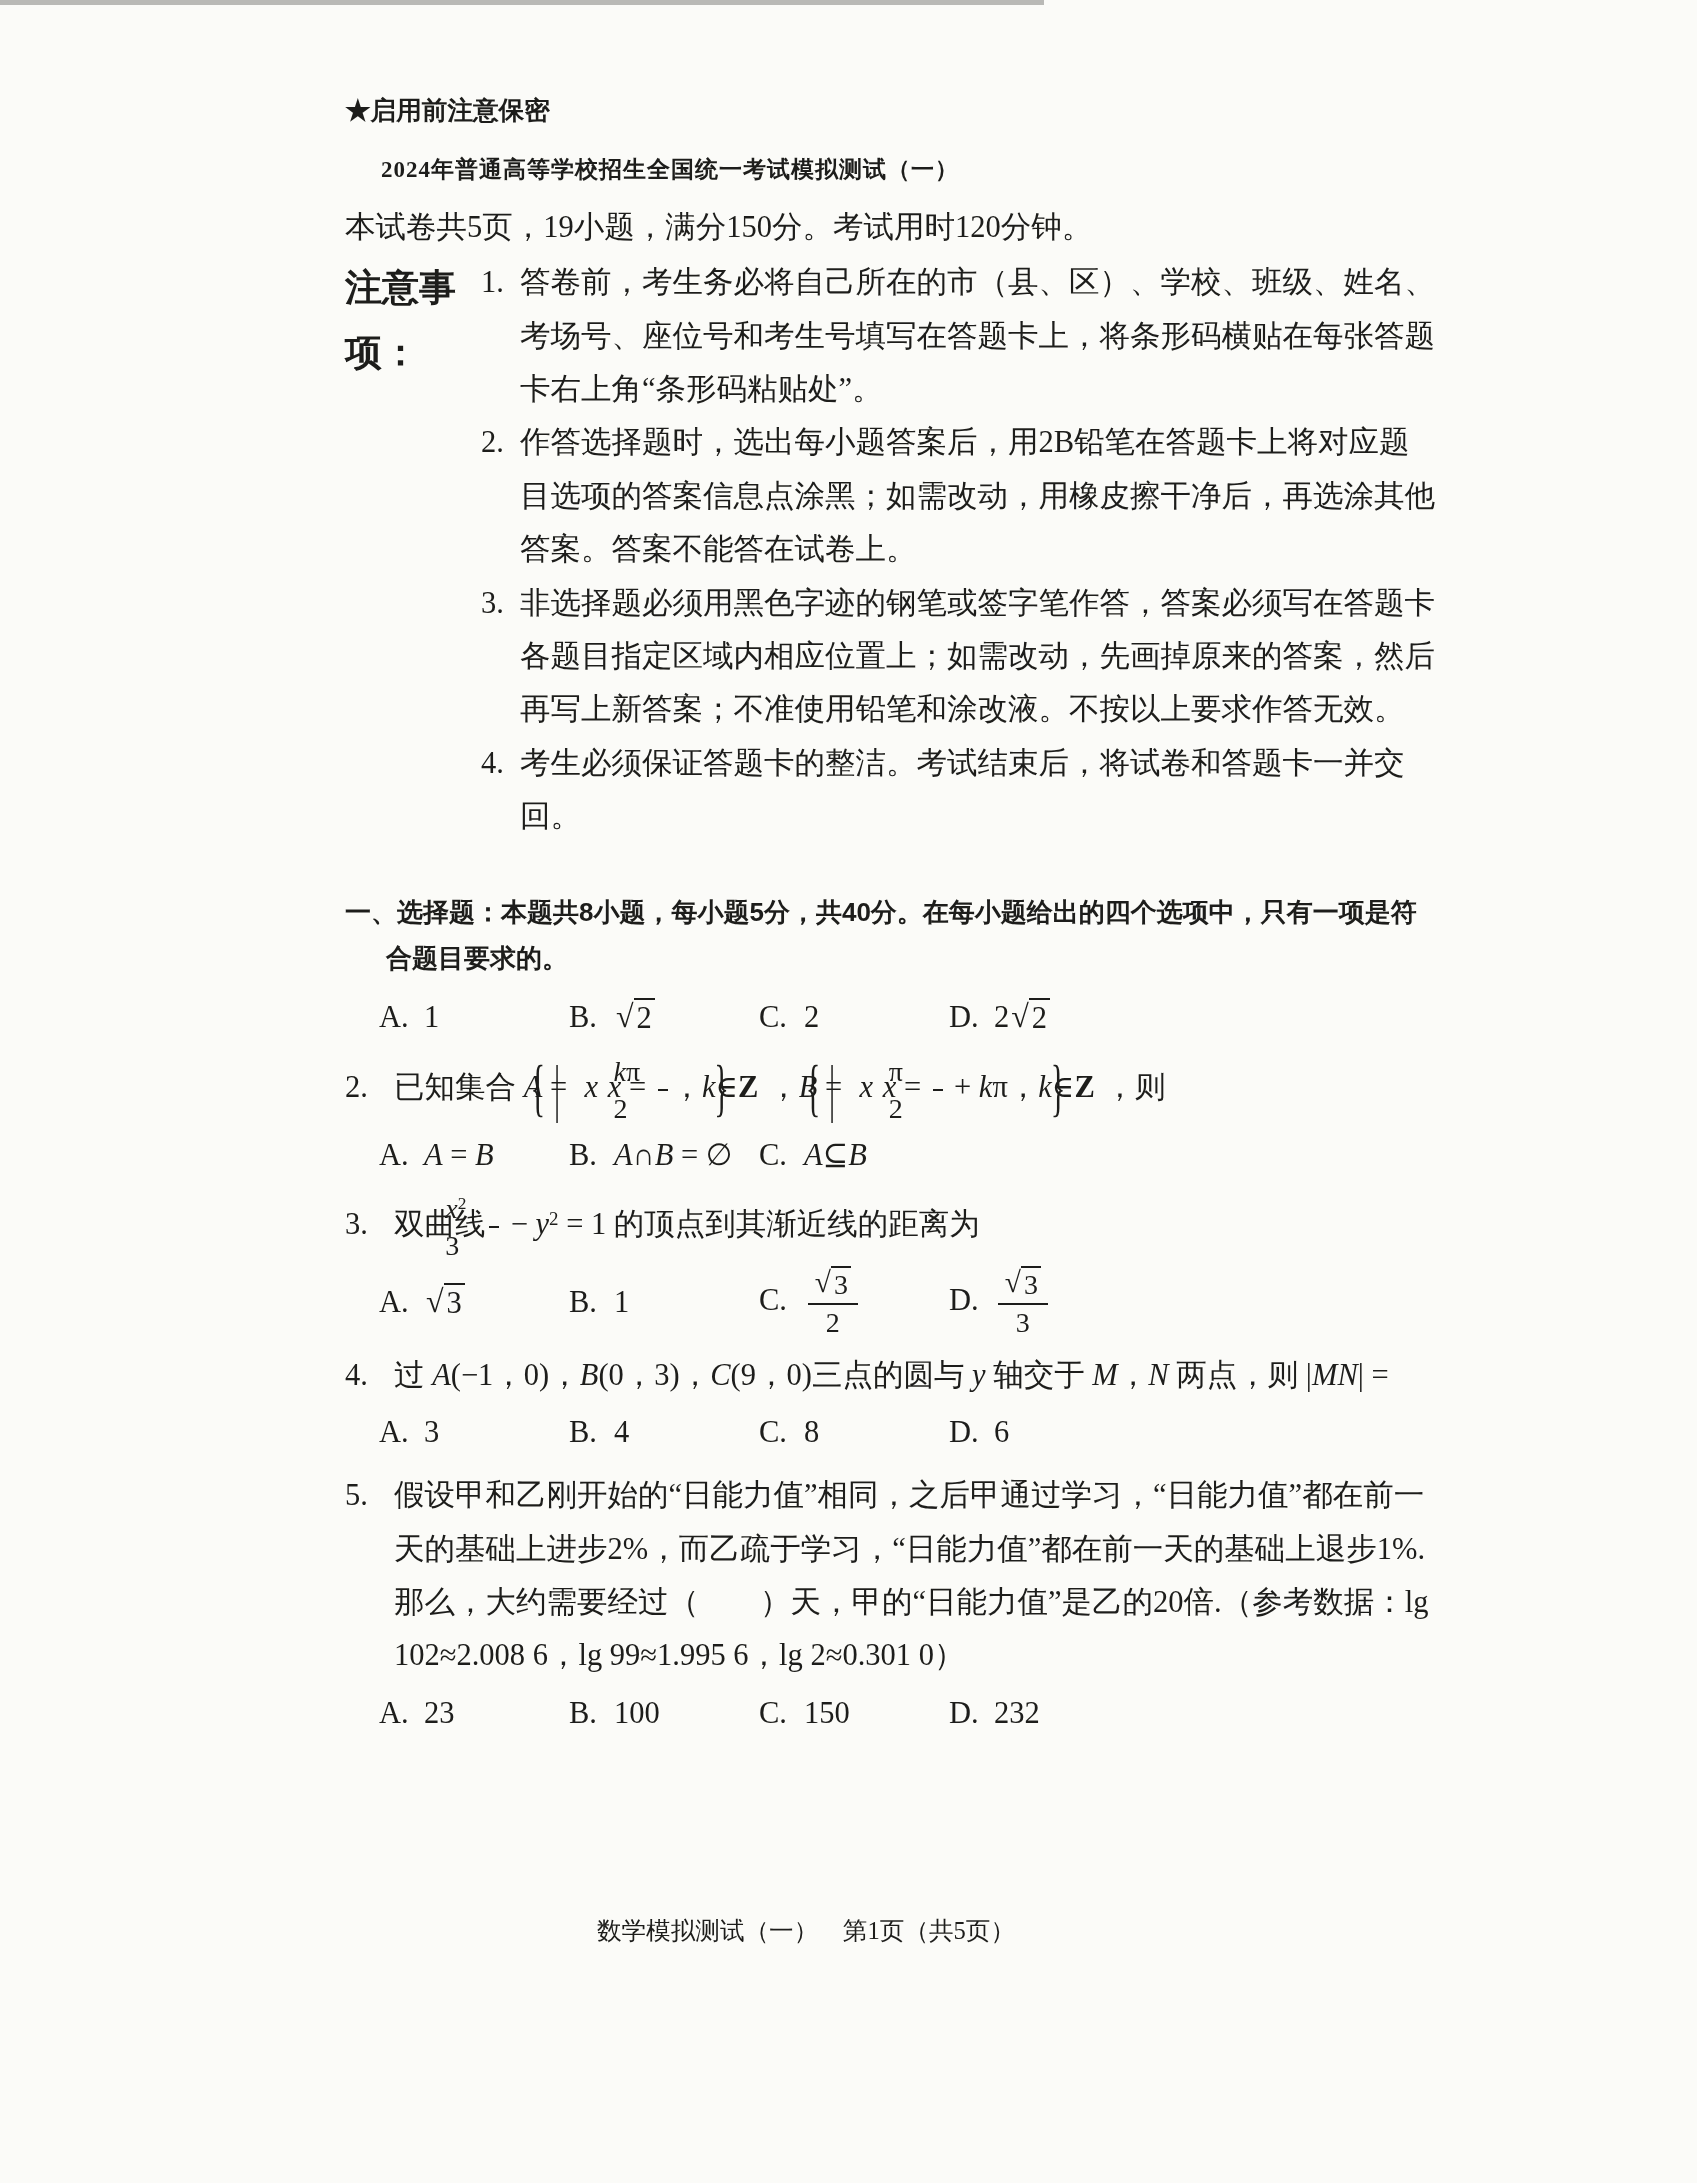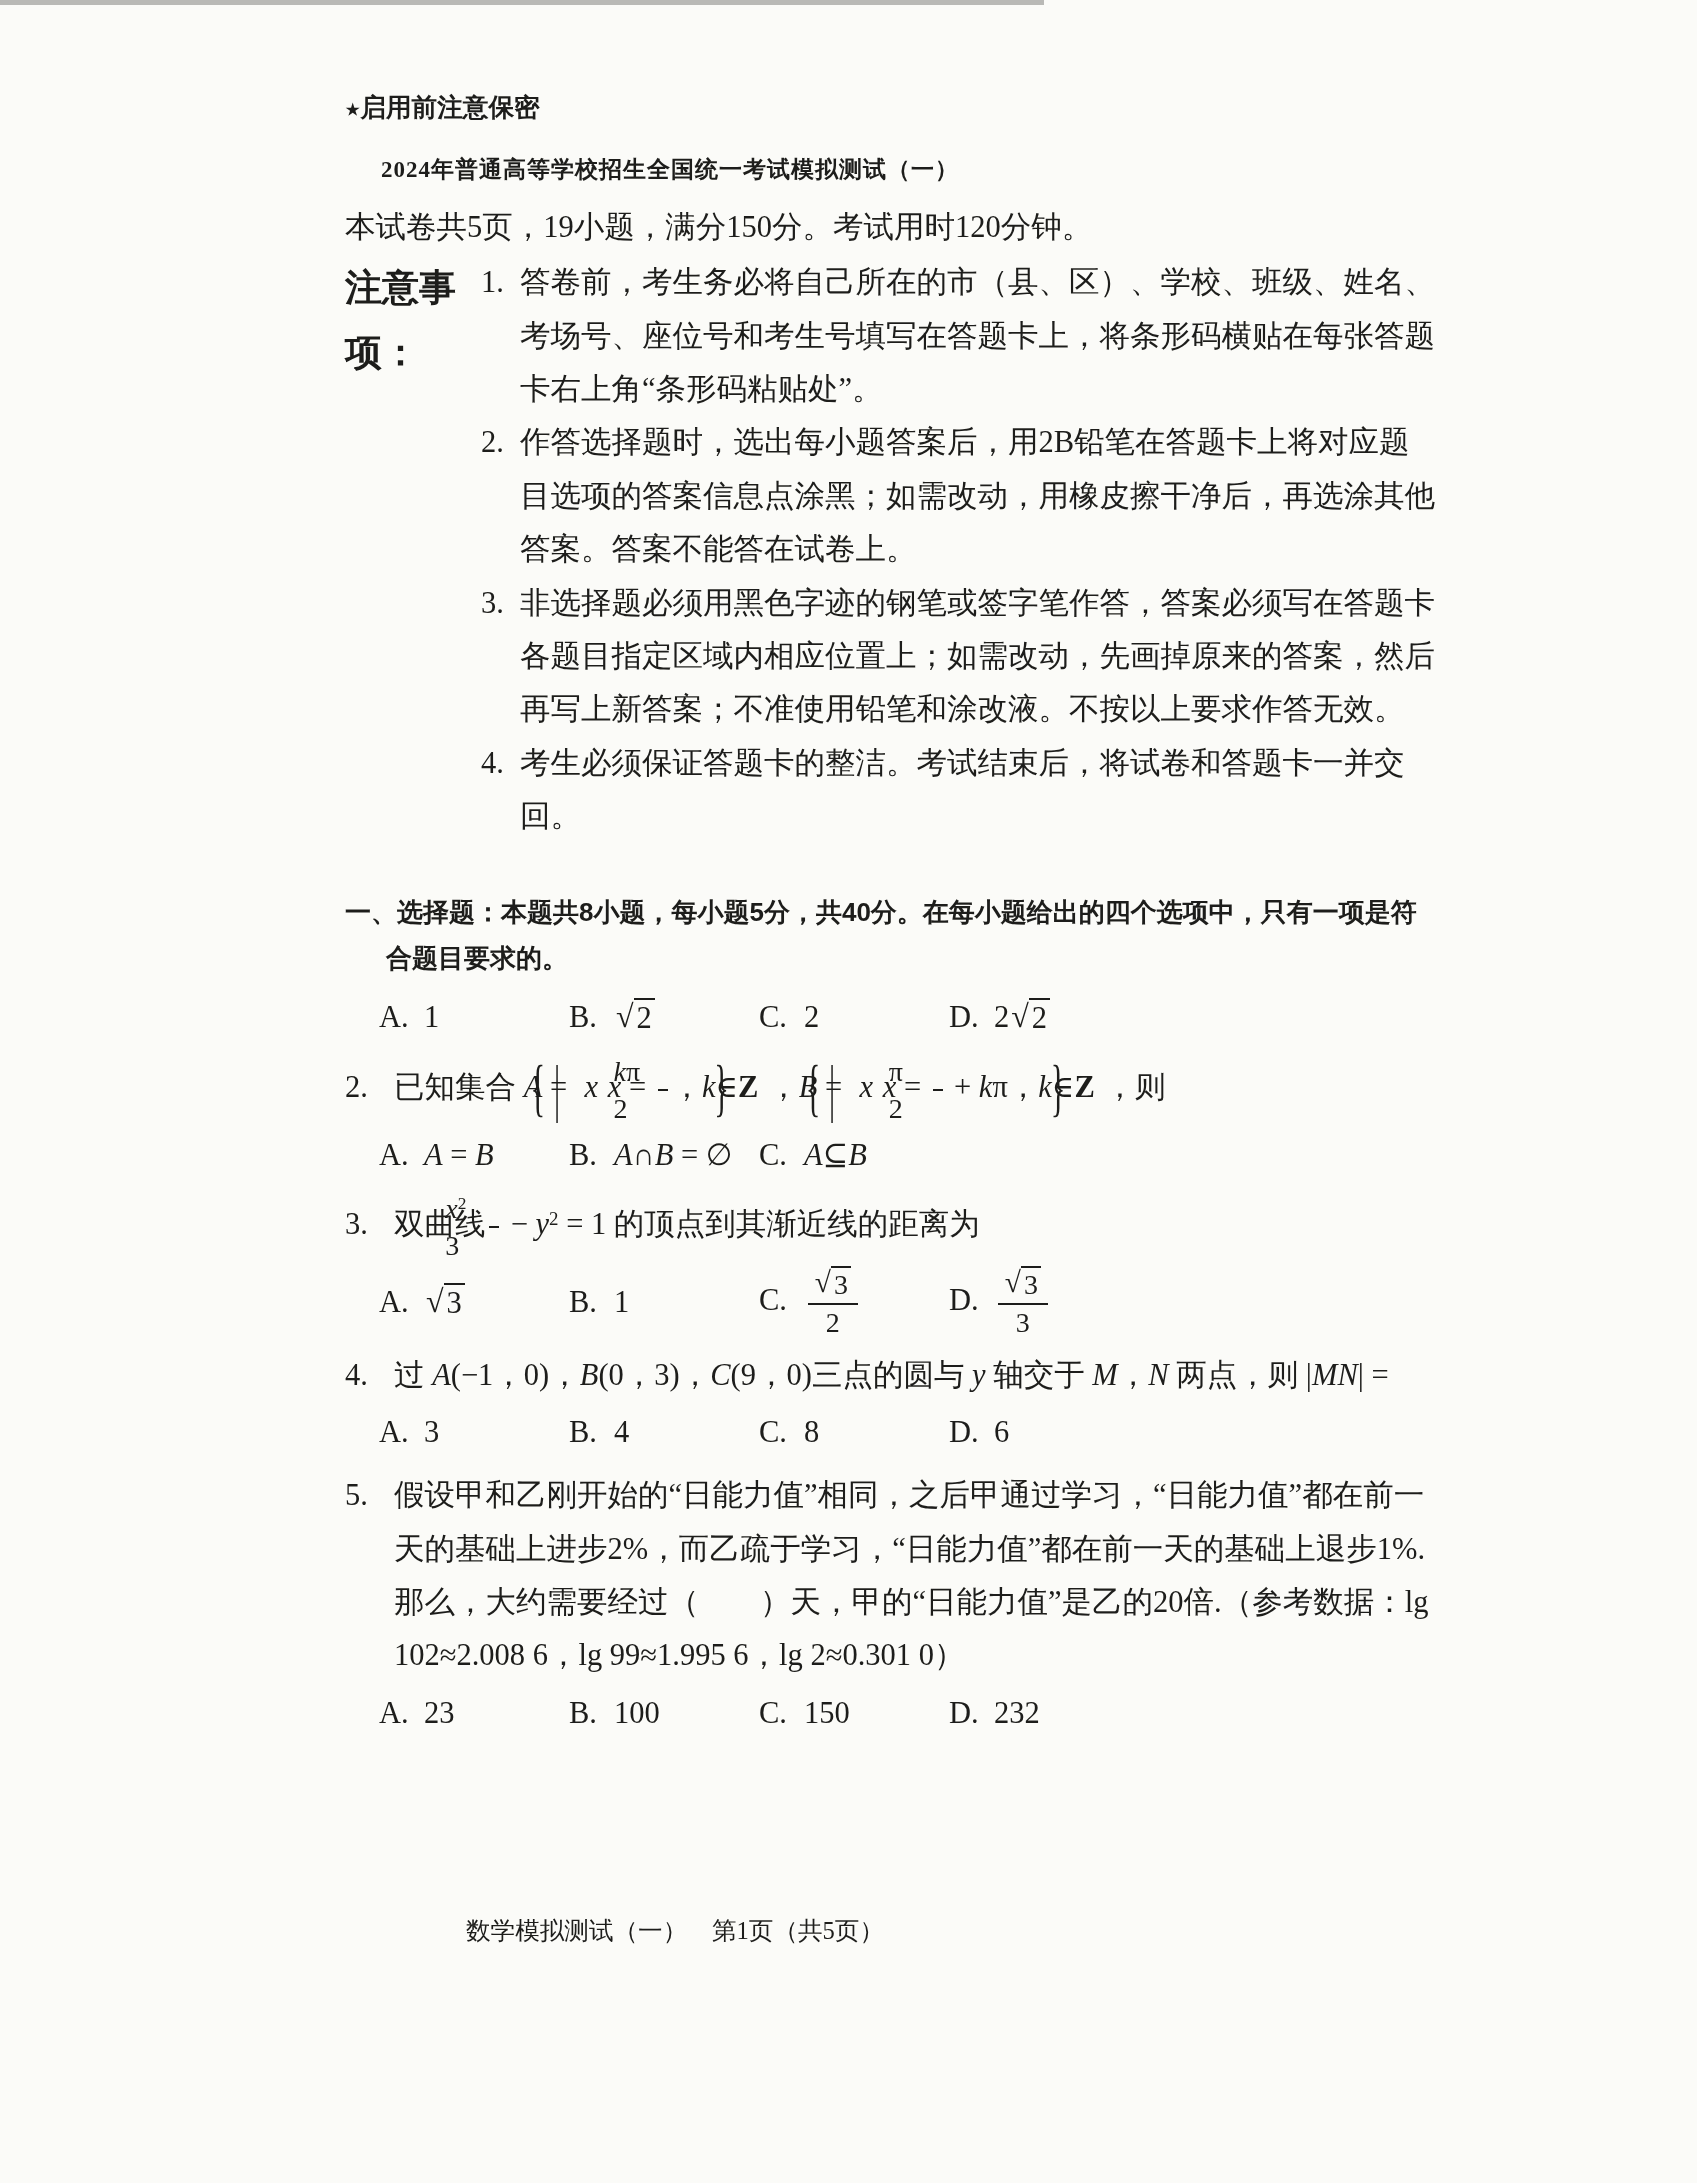--- a/index.html
+++ b/index.html
@@ -9,21 +9,21 @@
     margin:0 auto;
     background:#fbfbf8;
     color:#1d1d1b;
     font-family:"Liberation Serif","DejaVu Serif",serif;
     font-size:30.5px;line-height:1.75;
     padding:95px 259px 0 345px;
     overflow:hidden;
   }
   .scan-edge{position:absolute;top:0;left:0;width:1044px;height:4.9px;background:#b9b9b6;}
   .security{
-    font-family:Liberation Mono, monospace;
+    font-family:Liberation Sans, sans-serif;
     font-weight:bold;font-size:25.6px;line-height:1.2;
   }
   .exam-title{
     font-size:23px;font-weight:bold;text-align:center;
     padding-right:443px;margin-top:29.6px;line-height:1.3;
     letter-spacing:1px;
   }
   .subject{
     font-size:54px;font-weight:bold;text-align:center;
     padding-right:443px;letter-spacing:13.8px;
@@ -50,22 +50,22 @@
   .q-stem{padding-left:49px;text-indent:-49px;}
   .q-num{display:inline-block;width:49px;text-indent:0;}
   .q-options{
     display:grid;grid-template-columns:190px 190px 190px 1fr;
     align-items:center;
     margin:3.9px 0 7.9px 34px;
   }
   .option{white-space:nowrap;}
   .opt-label{display:inline-block;min-width:45px;}
   .footer{
-    position:absolute;top:1909px;left:345px;width:1093px;
-    text-align:center;padding-right:433px;box-sizing:border-box;
+    position:absolute;top:1909px;left:355px;width:1093px;
+    text-align:right;padding-right:433px;box-sizing:border-box;
     font-size:24.6px;
   }
   
   i{font-style:italic;}
   b{font-weight:bold;}
   sup{font-size:0.62em;vertical-align:0.5em;line-height:0;}
   .frac{
     display:inline-flex;flex-direction:column;align-items:center;
     vertical-align:middle;line-height:1.18;font-size:0.92em;margin:0 3.9px;
   }

